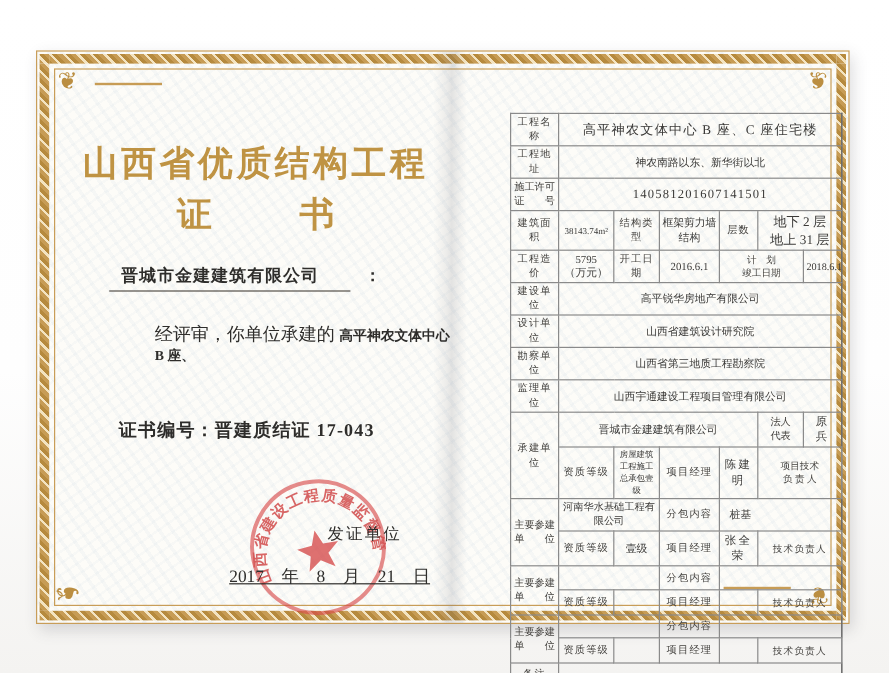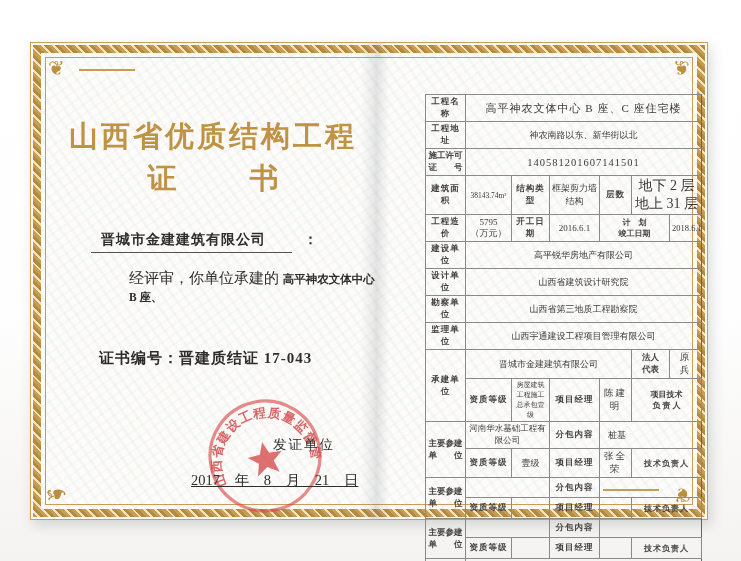--- a/index.html
+++ b/index.html
@@ -23,21 +23,21 @@
   .cline{position:absolute;height:2px;background:#c79c55;width:56px;}
   .cl-tl{left:48px;top:26px;}
   .cl-br{right:48px;bottom:28px;}
   .fold{position:absolute;left:330px;top:0;width:28px;height:100%;
         background:linear-gradient(90deg,rgba(0,0,0,0) 0%,rgba(90,95,110,.10) 40%,rgba(90,95,110,.16) 55%,rgba(0,0,0,0) 100%);}
   
   .ltitle{position:absolute;left:22px;top:74px;width:320px;text-align:center;
         color:#bf9343;font-size:29px;font-weight:bold;letter-spacing:3px;}
   .ltitle2{position:absolute;left:22px;top:116px;width:320px;text-align:center;
         color:#bf9343;font-size:29px;font-weight:bold;letter-spacing:22px;text-indent:22px;}
-  .companyline{position:absolute;left:60px;top:188px;font-size:14px;color:#2e2d2b;}
+  .companyline{position:absolute;left:60px;top:178px;font-size:14px;color:#2e2d2b;}
   .companyline .uline{display:inline-block;border-bottom:1px solid #55504a;
         padding:0 26px 3px 10px;font-weight:bold;letter-spacing:1px;}
   .companyline .colon{font-weight:bold;margin-left:8px;}
   .para1{position:absolute;left:98px;top:226px;width:250px;font-size:15px;color:#2e2d2b;}
   .para1 .fill{font-size:11.5px;font-weight:bold;}
   .para2{position:absolute;left:54px;top:264px;width:300px;font-size:15px;color:#2e2d2b;}
   .para2 .fill{font-size:11px;font-weight:bold;margin-right:26px;}
   .certno{position:absolute;left:68px;top:306px;font-size:15px;font-weight:bold;
         color:#2e2d2b;letter-spacing:1px;}
   .issuer{position:absolute;left:242px;top:393px;font-size:13.5px;color:#2e2d2b;
@@ -45,21 +45,21 @@
   .dateline{position:absolute;left:160px;top:428px;font-size:14.5px;color:#2e2d2b;
         word-spacing:11px;z-index:5;text-decoration:underline;}
   .seal{position:absolute;left:173px;top:352px;width:122px;height:122px;
         transform:rotate(-12deg);opacity:.85;z-index:4;}
   
   table.info{position:absolute;left:394px;top:51px;width:276px;border-collapse:collapse;
         table-layout:fixed;font-size:9px;color:#3b3a38;}
   table.info td{border:1px solid #8a8a8a;text-align:center;vertical-align:middle;
         padding:1px 2px;overflow:hidden;}
   table.info{border:1px solid #666;}
-  td.lbl{font-size:8.5px;letter-spacing:1px;color:#44423f;font-weight:bold;}
+  td.lbl{font-size:8.5px;letter-spacing:1px;color:#44423f;}
   td.ml{white-space:pre-line;letter-spacing:0;}
   td.big{font-size:11px;font-weight:normal;letter-spacing:1px;}
   td.sm{font-size:7.5px;letter-spacing:0;}
   td.name{font-size:9.5px;letter-spacing:2px;}
 </style>
 </head>
 <body>
 
 <div class="cert">
   <div class="frame-band"></div>
@@ -121,21 +121,21 @@
       <td class="lbl ml">施工许可
 证　　号</td>
       <td colspan="6" style="font-size:10.5px;letter-spacing:1px">140581201607141501</td>
     </tr>
     <tr style="height:22px">
       <td class="lbl">建筑面积</td>
       <td class="sm">38143.74m²</td>
       <td class="lbl">结构类型</td>
       <td>框架剪力墙结构</td>
       <td class="lbl">层数</td>
-      <td class="ml sm" colspan="2" style="font-size:14px">地下 2 层
+      <td class="ml sm" colspan="2" style="font-size:11px">地下 2 层
 地上 31 层</td>
     </tr>
     <tr style="height:23px">
       <td class="lbl">工程造价</td>
       <td class="ml">5795
 （万元）</td>
       <td class="lbl">开工日期</td>
       <td>2016.6.1</td>
       <td class="lbl ml" colspan="2" style="font-size:8px">计　划
 竣工日期</td>

